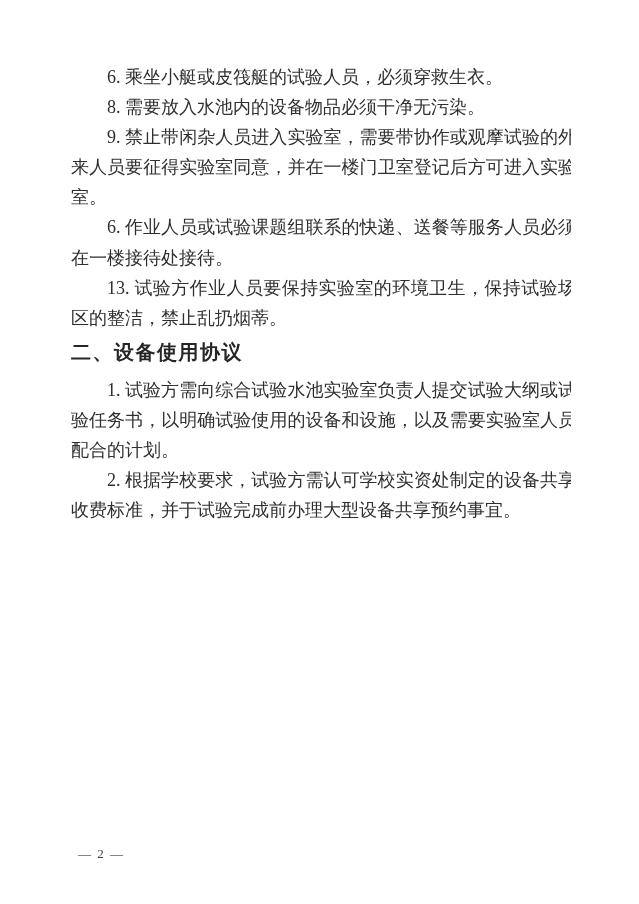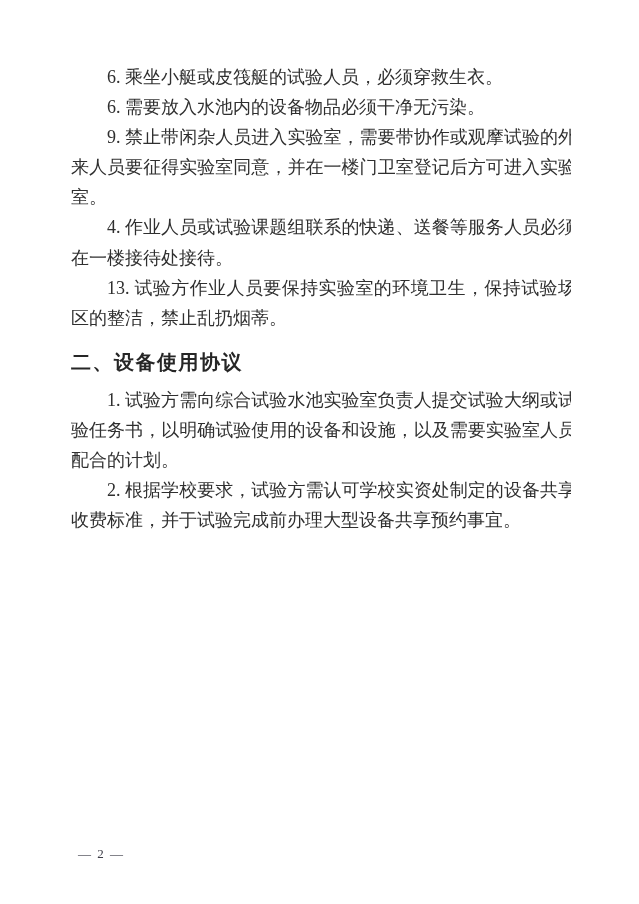--- a/index.html
+++ b/index.html
@@ -27,21 +27,21 @@
     font-size: 18px;
     line-height: 30.1px;
     text-align: justify;
   }
   .content p.para {
     margin: 0;
     padding: 0;
     text-indent: 2em;
   }
   .content h2.section-heading {
-    margin: 14px 0 8px 0;
+    margin: 4px 0 8px 0;
     padding: 0;
     font-size: 20px;
     font-weight: bold;
     color: #262626;
     line-height: 30px;
     text-indent: 0;
     letter-spacing: 1.5px;
     text-align: left;
   }
   .page-footer {
@@ -55,23 +55,23 @@
   }
 </style>
 </head>
 <body>
 
 <div class="page">
 
   <main class="content">
 
     <p class="para">6. 乘坐小艇或皮筏艇的试验人员，必须穿救生衣。</p>
-    <p class="para">6. 需要放入水池内的设备物品必须干净无污染。</p>
+    <p class="para">8. 需要放入水池内的设备物品必须干净无污染。</p>
     <p class="para">9. 禁止带闲杂人员进入实验室，需要带协作或观摩试验的外来人员要征得实验室同意，并在一楼门卫室登记后方可进入实验室。</p>
-    <p class="para">4. 作业人员或试验课题组联系的快递、送餐等服务人员必须在一楼接待处接待。</p>
+    <p class="para">6. 作业人员或试验课题组联系的快递、送餐等服务人员必须在一楼接待处接待。</p>
     <p class="para">13. 试验方作业人员要保持实验室的环境卫生，保持试验场区的整洁，禁止乱扔烟蒂。</p>
 
     <h2 class="section-heading">二、设备使用协议</h2>
 
     <p class="para">1. 试验方需向综合试验水池实验室负责人提交试验大纲或试验任务书，以明确试验使用的设备和设施，以及需要实验室人员配合的计划。</p>
     <p class="para">2. 根据学校要求，试验方需认可学校实资处制定的设备共享收费标准，并于试验完成前办理大型设备共享预约事宜。</p>
 
   </main>
 
   <footer class="page-footer">— 2 —</footer>

